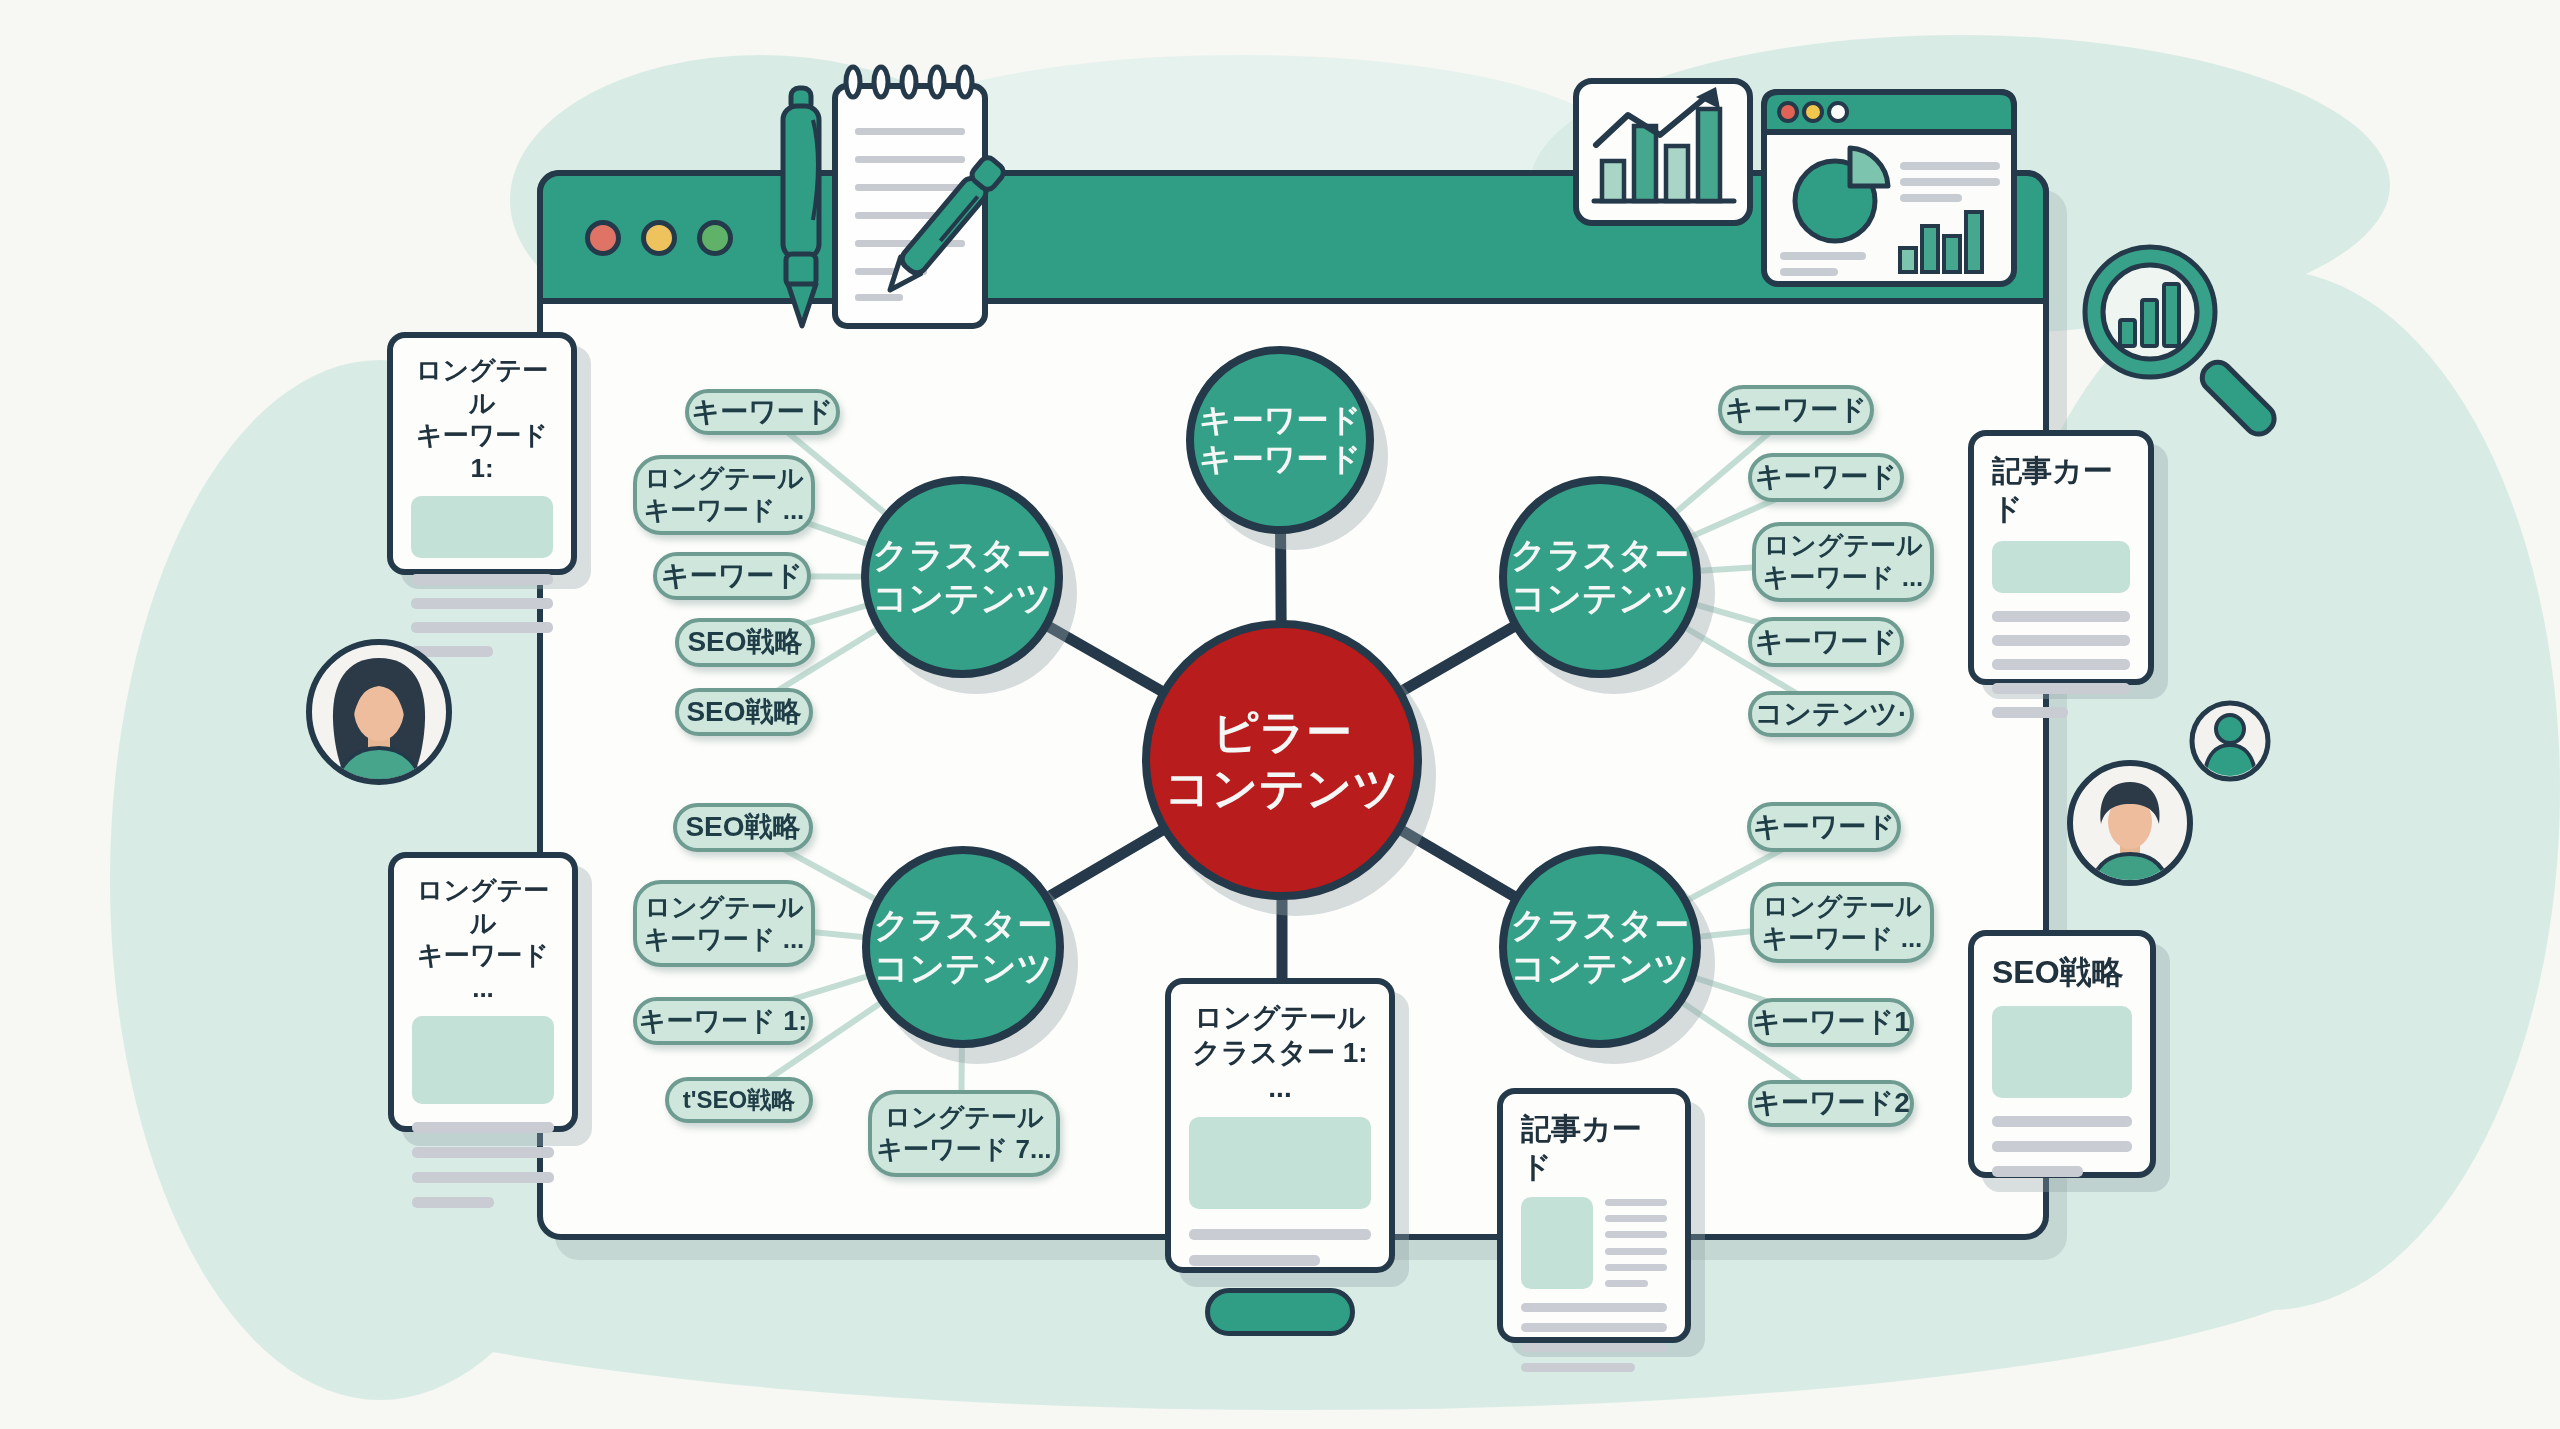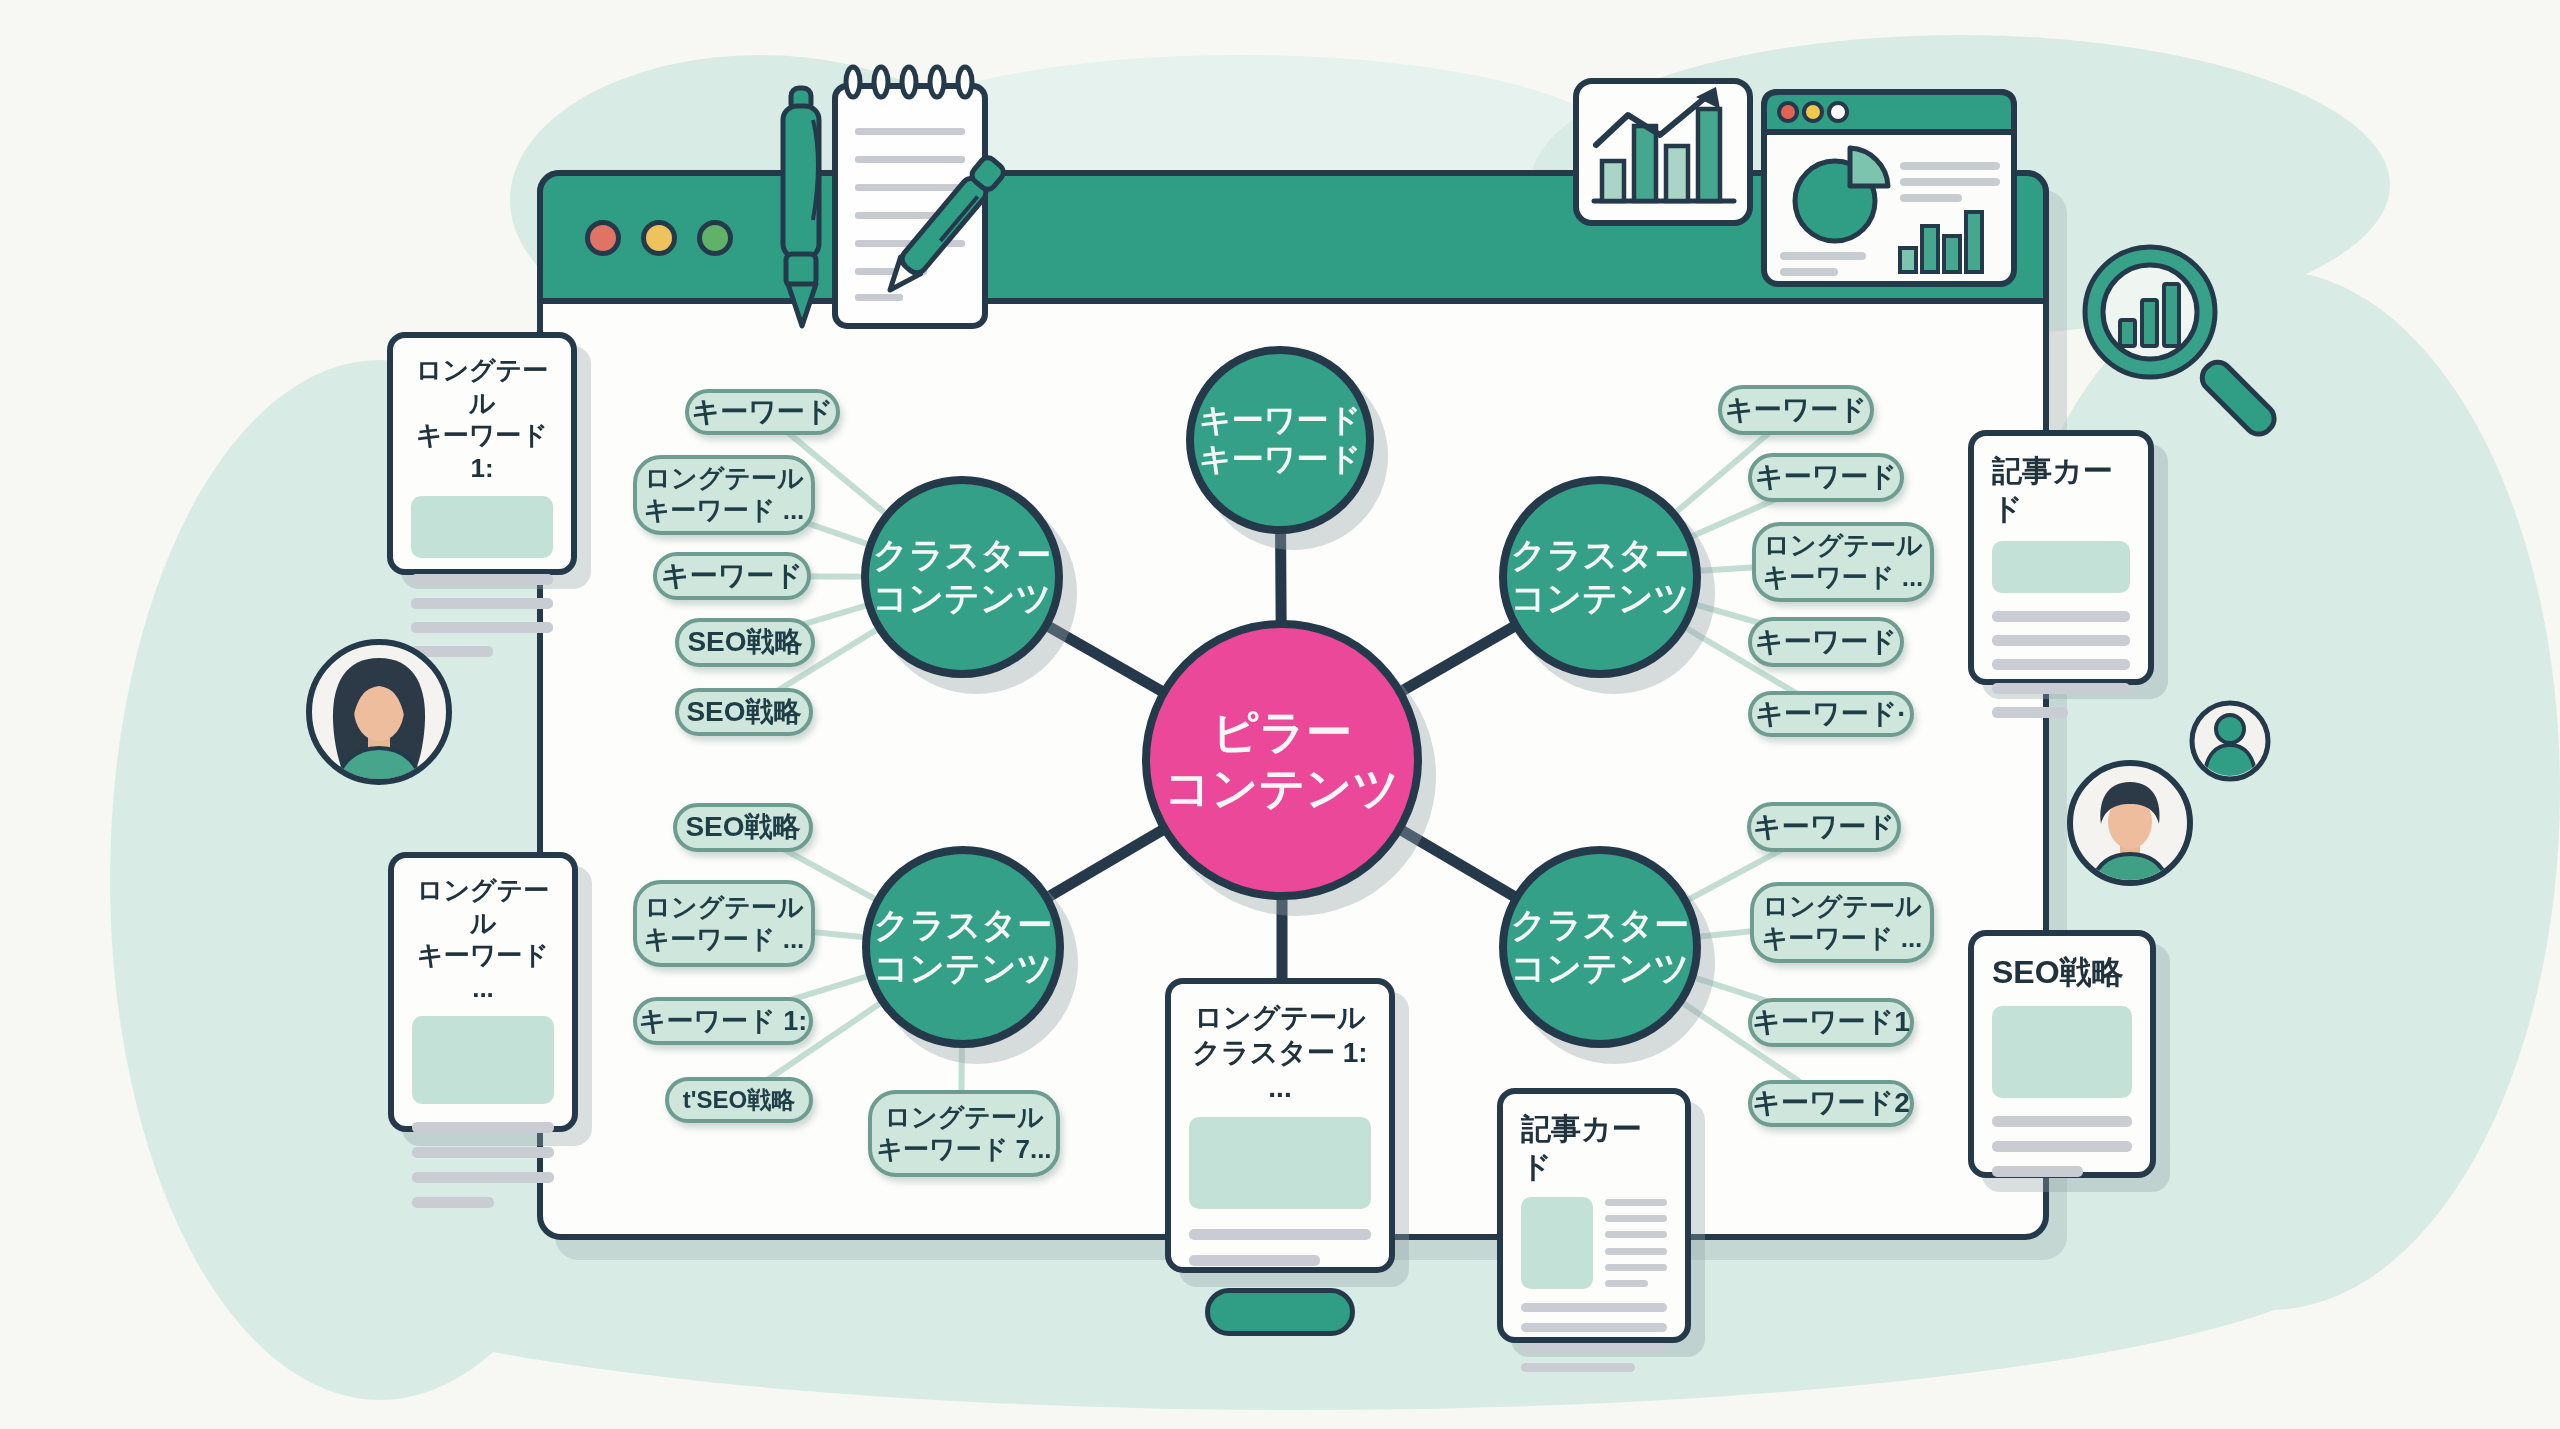--- a/index.html
+++ b/index.html
@@ -29,21 +29,21 @@
     text-shadow:2px 2px 0 rgba(30,70,62,.25);
   }
   
   .node{
     position:absolute;border-radius:50%;
     background:#33a087;border:8px solid #24394a;box-sizing:border-box;
     color:#f4f7f5;font-weight:bold;text-align:center;
     display:flex;flex-direction:column;align-items:center;justify-content:center;
     line-height:1.22;box-shadow:14px 16px 0 rgba(150,164,168,.38);
   }
-  .node.pillar{background:#ec4899;}
+  .node.pillar{background:#b91c1c;}
   
   .pill{
     position:absolute;background:#cfe6dd;border:4px solid #6f9c91;border-radius:28px;
     box-sizing:border-box;color:#1f3d46;font-weight:bold;text-align:center;
     display:flex;flex-direction:column;align-items:center;justify-content:center;
     line-height:1.22;box-shadow:3px 5px 6px rgba(120,150,142,.35);
     white-space:nowrap;
   }
   
   .card{
@@ -153,21 +153,21 @@
   <span>キーワード</span>
 </div>
 <div class="pill" style="left:1752px;top:522px;width:182px;height:80px;font-size:26px;">
   <span>ロングテール</span>
   <span>キーワード ...</span>
 </div>
 <div class="pill" style="left:1748px;top:617px;width:156px;height:50px;font-size:28px;">
   <span>キーワード</span>
 </div>
 <div class="pill" style="left:1748px;top:691px;width:166px;height:46px;font-size:28px;">
-  <span>キーワード·</span>
+  <span>コンテンツ·</span>
 </div>
 
 <div class="pill" style="left:1747px;top:802px;width:154px;height:50px;font-size:28px;">
   <span>キーワード</span>
 </div>
 <div class="pill" style="left:1750px;top:882px;width:184px;height:81px;font-size:26px;">
   <span>ロングテール</span>
   <span>キーワード ...</span>
 </div>
 <div class="pill" style="left:1748px;top:998px;width:166px;height:49px;font-size:28px;">

